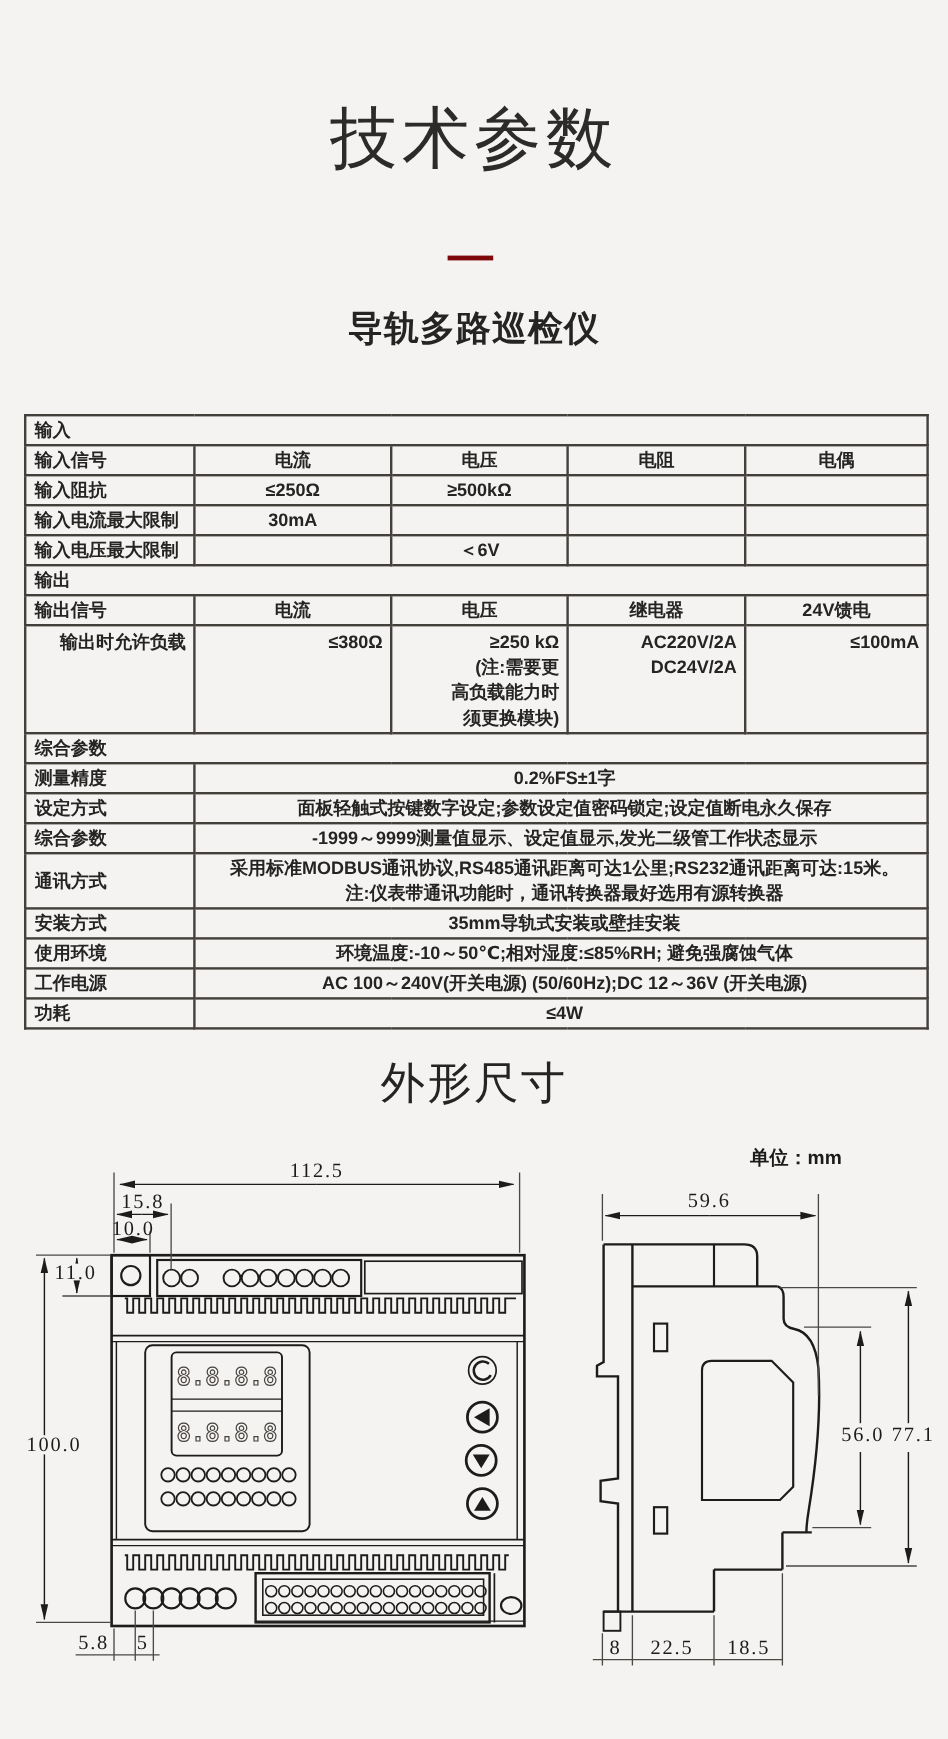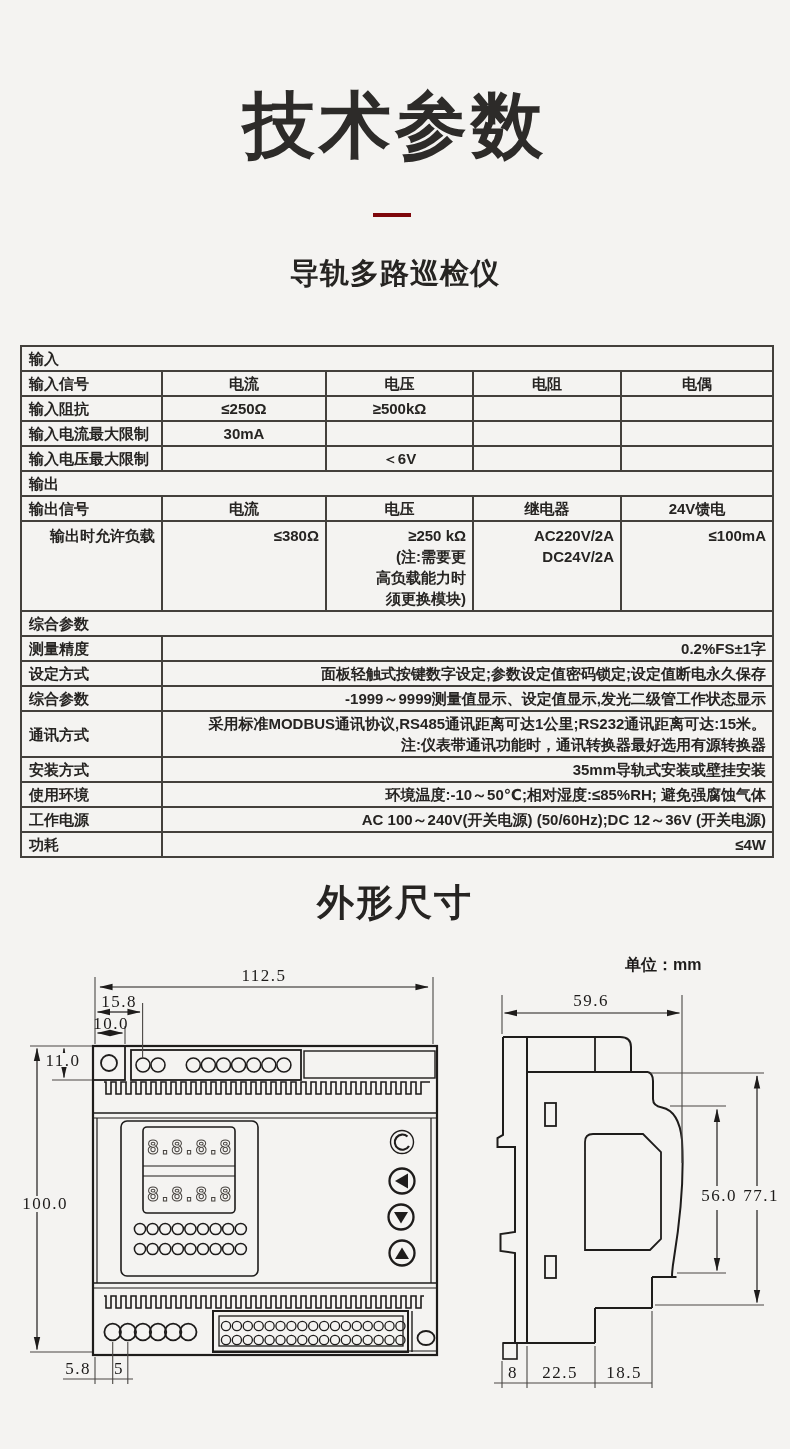--- a/index.html
+++ b/index.html
@@ -6,49 +6,49 @@
   body{
     width:790px;height:1449px;position:relative;
     background:#f4f3f1;
     font-family:"Liberation Sans","DejaVu Sans",sans-serif;
     color:#2a2724;overflow:hidden;
   }
   .abs{position:absolute;}
   
   .main-title{
     left:0;top:78px;width:790px;text-align:center;
-    font-size:72px;font-weight:700;letter-spacing:4px;color:#2d2b29;margin:0;
+    font-size:56px;font-weight:400;letter-spacing:4px;color:#2d2b29;margin:0;
   }
   .title-divider{left:373px;top:213px;width:38px;height:4px;}
   .subtitle{
     left:0;top:254px;width:790px;text-align:center;
     font-size:29px;font-weight:700;color:#262422;margin:0;letter-spacing:1px;
   }
   .dims-title{
     left:0;top:878px;width:790px;text-align:center;
-    font-size:37px;font-weight:700;color:#262422;margin:0;letter-spacing:2px;
+    font-size:37px;font-weight:400;color:#262422;margin:0;letter-spacing:2px;
   }
   .unit-label{
     left:625px;top:955px;width:110px;
     font-size:16px;font-weight:700;color:#1d1b1a;
   }
   
   .spec-wrap{left:20px;top:345px;width:752px;border-radius:24px;}
   table.spec{border-collapse:collapse;width:752px;table-layout:fixed;}
   table.spec td{
     border:2px solid #43403c;
     font-size:15px;font-weight:700;color:#262422;
     padding:1px 6px;line-height:21px;
     white-space:pre-line;vertical-align:middle;
     overflow:hidden;
   }
   table.spec td.sec{text-align:left;padding-left:7px;height:20px;}
   table.spec td.lbl{text-align:left;padding-left:7px;}
   table.spec td.val{text-align:center;}
-  table.spec td.val.wide{text-align:right;padding-left:12px;}
+  table.spec td.val.wide{text-align:center;padding-left:12px;}
   table.spec tr.tall td{vertical-align:top;padding-top:3px;text-align:right;}
   
   svg.draw{left:0;top:950px;}
   svg.draw .ln{stroke:#1e1c1b;fill:none;}
   svg.draw .thin{stroke:#4a4744;stroke-width:1.1;fill:none;}
   svg.draw text.dim{
     font-family:"Liberation Serif","DejaVu Serif",serif;
     font-size:17px;fill:#1d1b1a;letter-spacing:1.5px;
   }
   svg.draw .mask{fill:#f4f3f1;stroke:none;}

